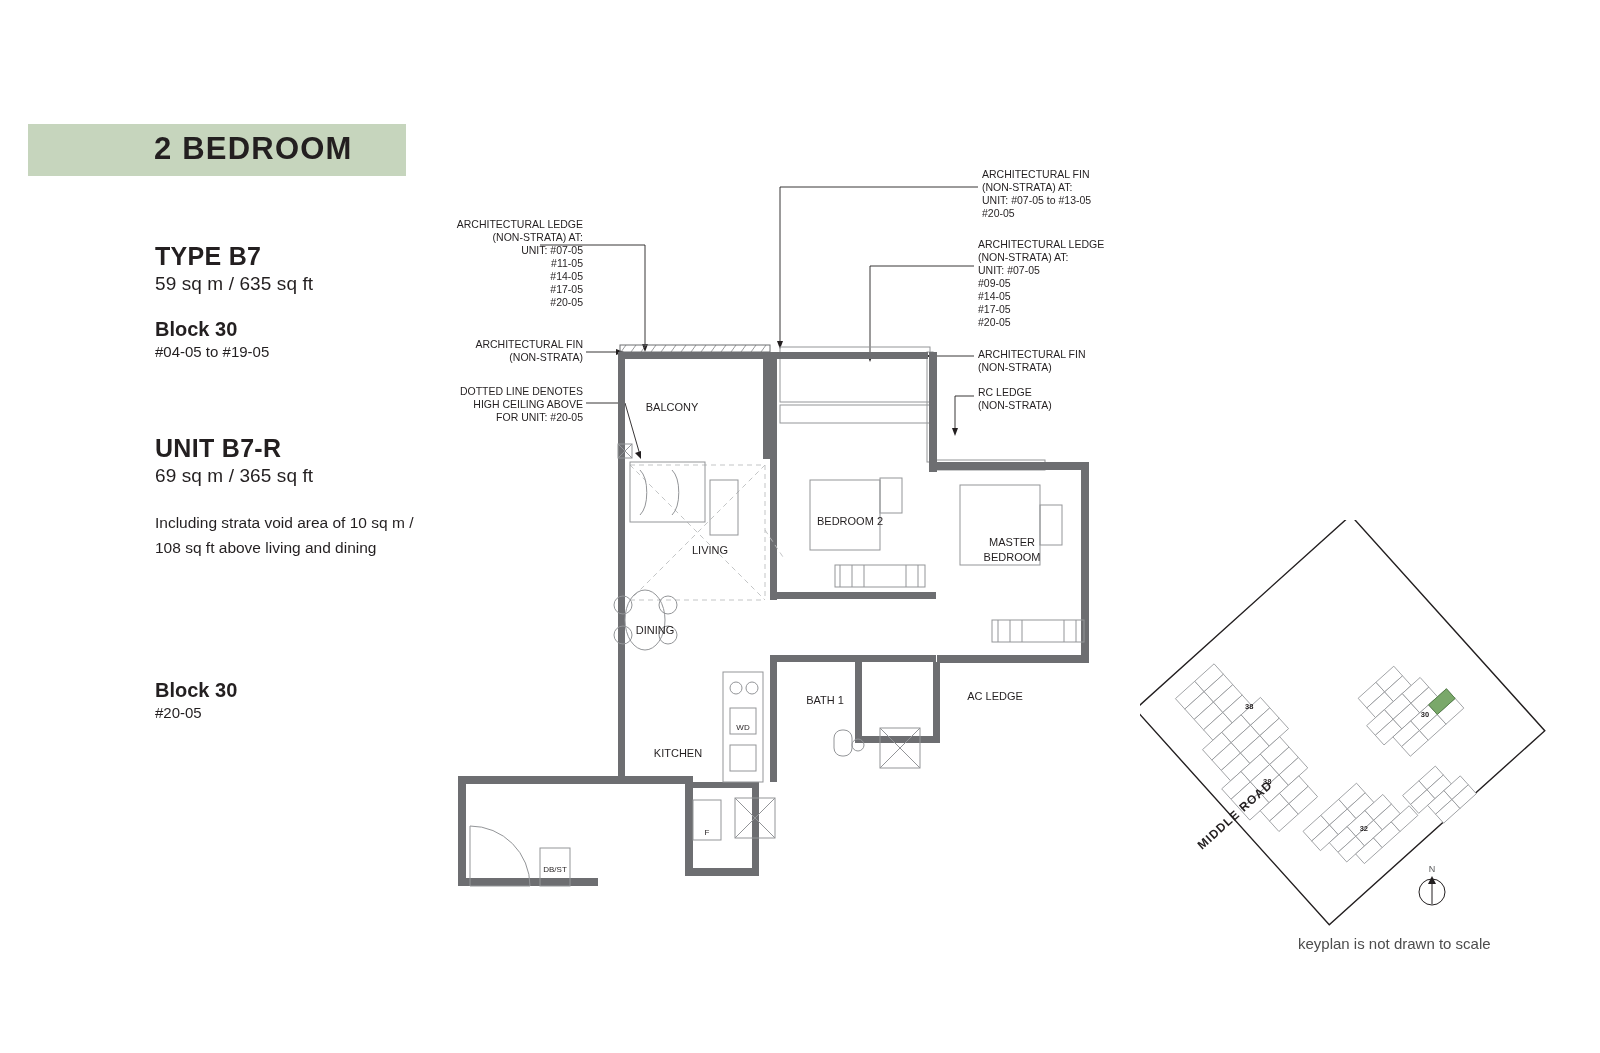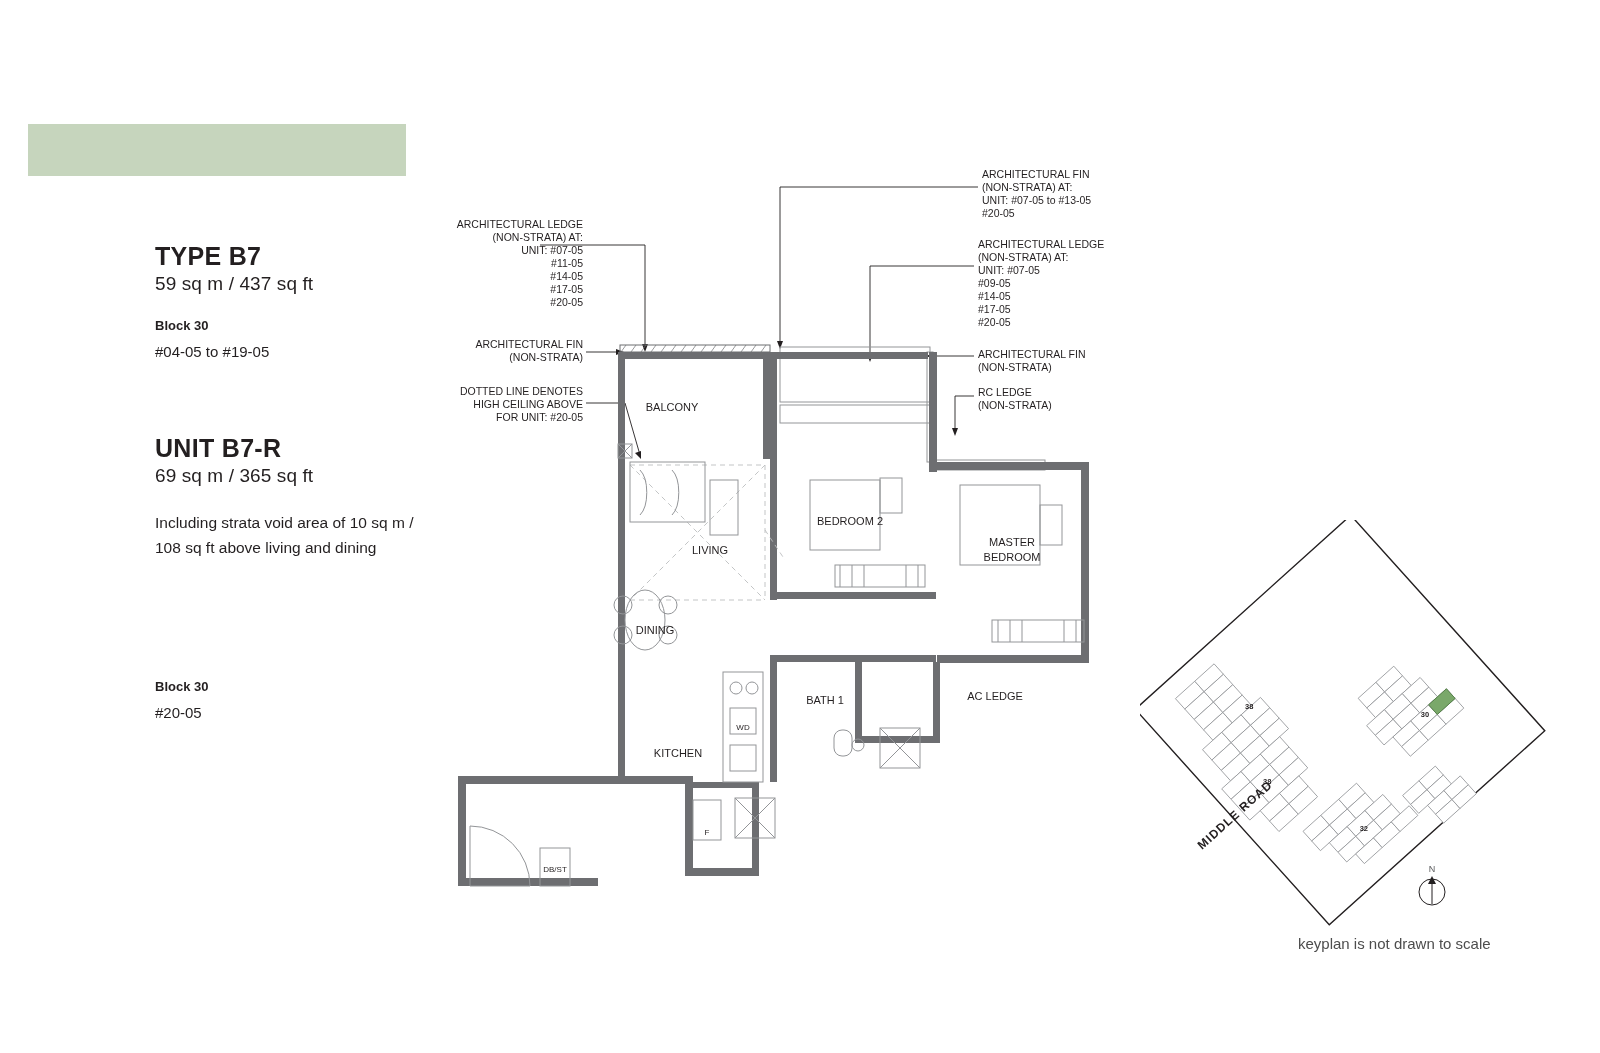--- a/index.html
+++ b/index.html
@@ -48,21 +48,21 @@
     font-weight: bold;
     letter-spacing: 0.3px;
   }
   .type-area {
     position: absolute;
     font-size: 19px;
     letter-spacing: 0.1px;
   }
   .block-label {
     position: absolute;
-    font-size: 13px;
+    font-size: 20px;
     font-weight: bold;
   }
   .unit-range {
     position: absolute;
     font-size: 15px;
   }
   .note-text {
     position: absolute;
     font-size: 15.5px;
     line-height: 25px;
@@ -129,23 +129,24 @@
   .kp-text { font-size: 5.2px; fill: #58595b; font-family: "Liberation Sans", sans-serif; }
   .kp-block { font-size: 7.5px; font-weight: bold; fill: #231f20; font-family: "Liberation Sans", sans-serif; }
   .kp-road { font-size: 12px; font-weight: bold; fill: #231f20; letter-spacing: 1px; font-family: "Liberation Sans", sans-serif; }
 </style>
 </head>
 <body>
 
 <div id="left-panel">
 
   <div id="title-banner"></div>
+  <div id="title-text">2 BEDROOM</div>
 
   <div class="type-name" id="t1-name">TYPE B7</div>
-  <div class="type-area" id="t1-area">59 sq m / 437 sq ft</div>
+  <div class="type-area" id="t1-area">59 sq m / 635 sq ft</div>
   <div class="block-label" id="t1-block">Block 30</div>
   <div class="unit-range" id="t1-units">#04-05 to #19-05</div>
 
   <div class="type-name" id="t2-name">UNIT B7-R</div>
   <div class="type-area" id="t2-area">69 sq m / 365 sq ft</div>
   <div class="note-text" id="t2-note1">Including strata void area of 10 sq m / 108 sq ft above living and dining</div>
   <div class="block-label" id="t2-block">Block 30</div>
   <div class="unit-range" id="t2-units">#20-05</div>
 
 </div>

